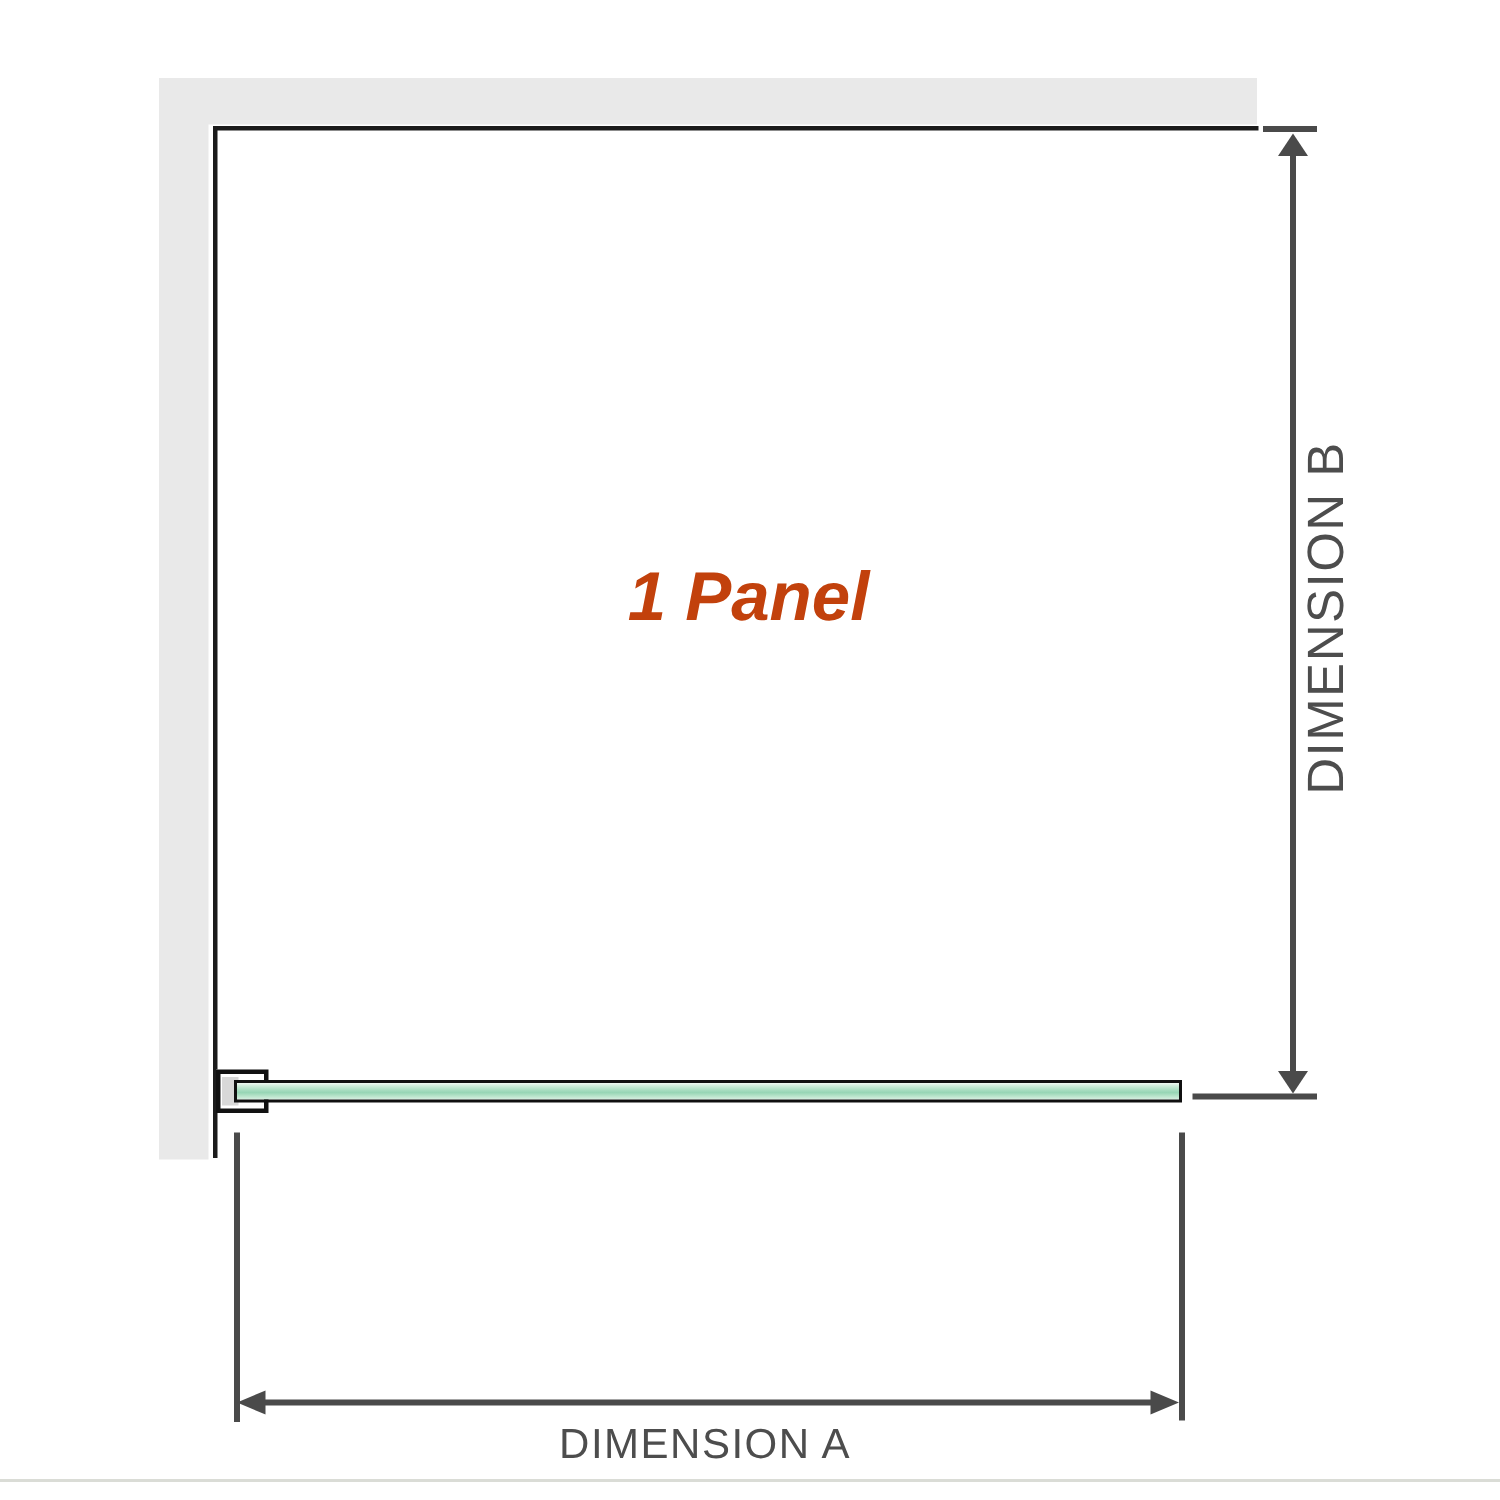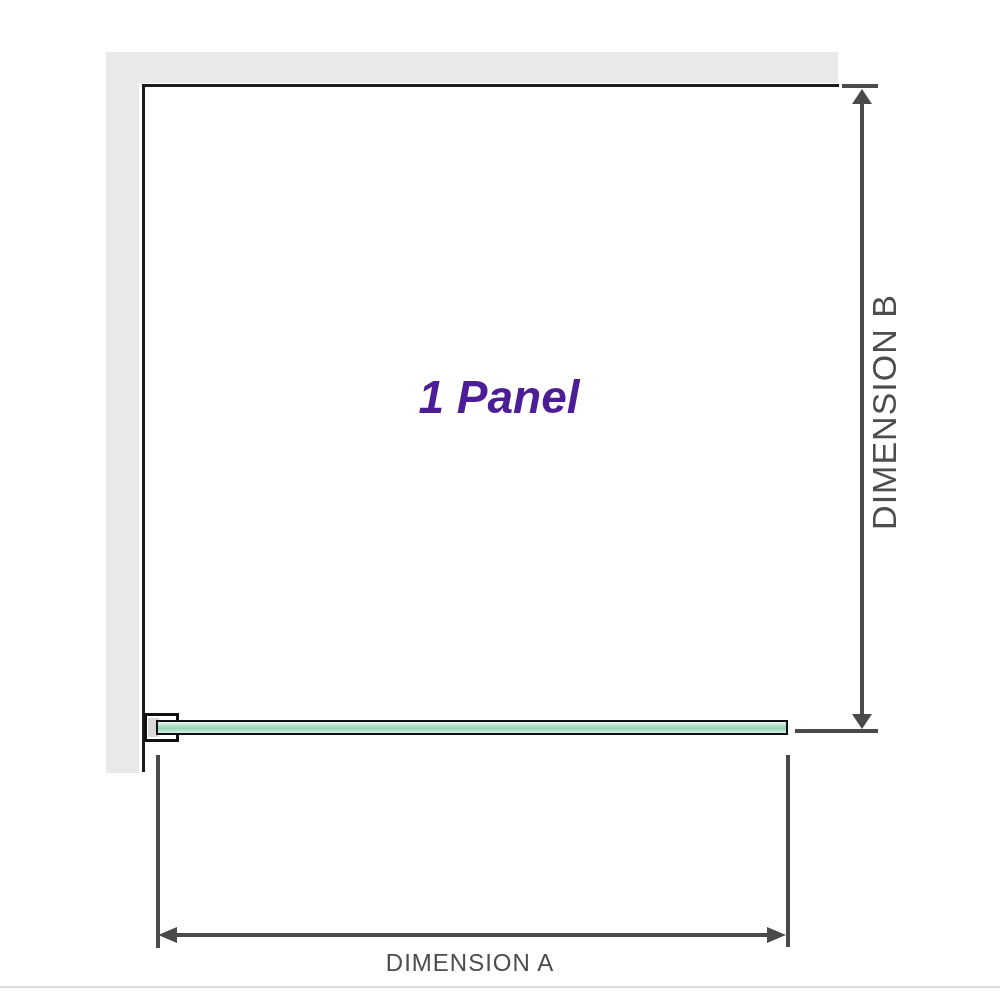--- a/index.html
+++ b/index.html
@@ -62,28 +62,28 @@
                  border-left: 19px solid #4a4a4a; }
 
   
   .dim-label {
     color: #4d4d4d;
     letter-spacing: 1px;
     text-align: center;
     white-space: nowrap;
   }
   .dima-label { left: 320px; top: 943px; width: 300px; height: 40px;
-                line-height: 40px; font-size: 24px; }
+                line-height: 40px; font-size: 28px; }
   .dimb-label { left: 744px; top: 395px; width: 280px; height: 34px;
                 line-height: 34px; font-size: 34px;
                 transform: rotate(-90deg); }
   .panel-label {
     left: 349px; top: 371px; width: 300px; height: 52px; line-height: 52px;
     text-align: center; font-size: 46px; font-weight: bold; font-style: italic;
-    color: #4c1d95; white-space: nowrap;
+    color: #c2410c; white-space: nowrap;
   }
 
   .bottom-divider { left: 0; top: 986px; width: 1000px; height: 2px; background: #dadcd6; }
 </style>
 </head>
 <body>
 
 <div class="stage">
 
   <div class="abs wall wall-top"></div>

